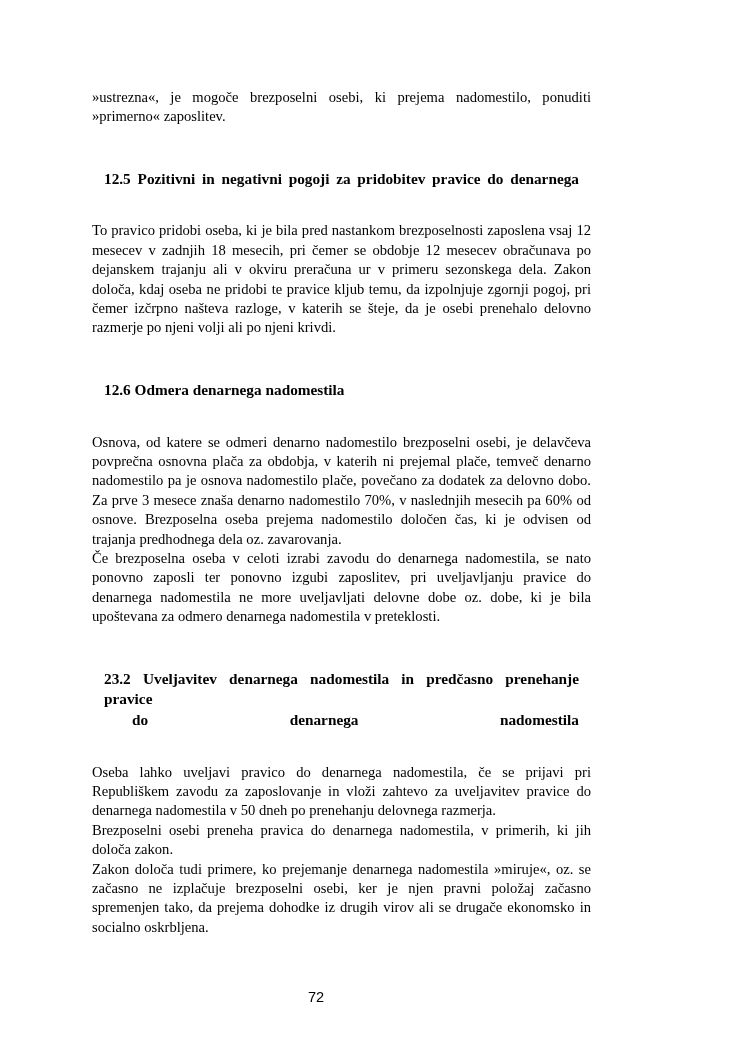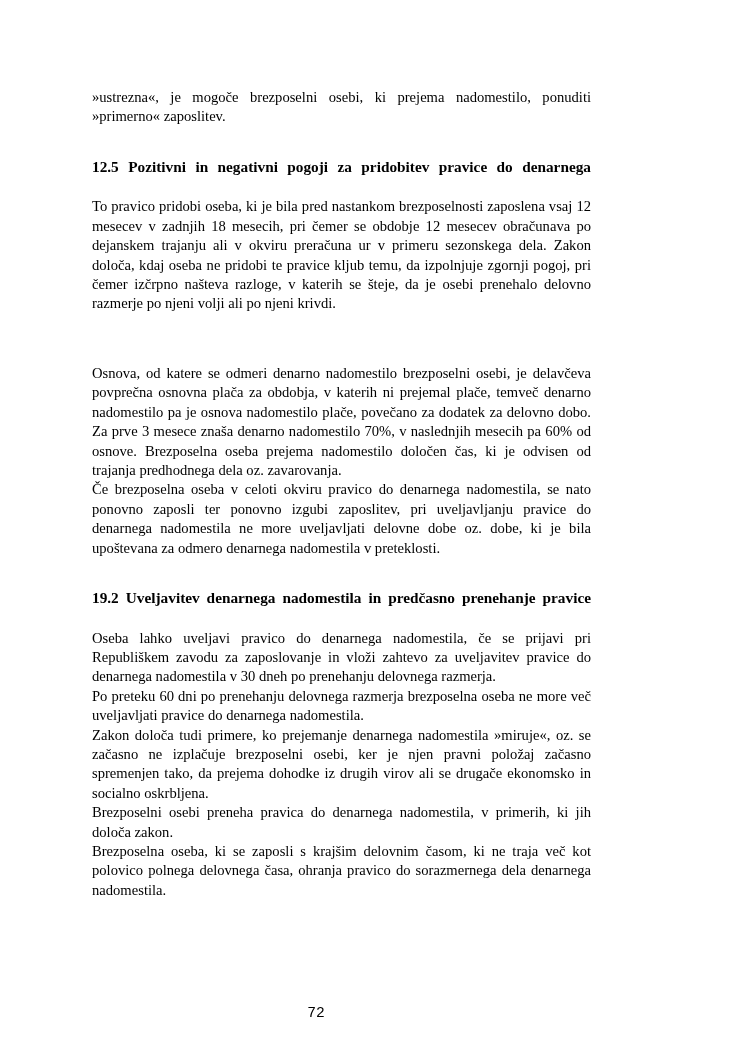--- a/index.html
+++ b/index.html
@@ -28,43 +28,43 @@
     margin: 0;
     hyphens: none;
   }
   .spacer-lg { height: 30px; }
   .spacer-md { height: 20px; }
 
   h2.heading {
     font-size: 15.3px;
     font-weight: bold;
     line-height: 1.35;
-    margin: 0;
+    margin: 12px;
     text-align: justify;
   }
   h2.heading .num {
     font-weight: bold;
   }
   .heading-indent {
     display: block;
     padding-left: 28px;
     text-indent: 0;
   }
   .heading-justify {
     text-align: justify;
     text-align-last: justify;
   }
   .footer {
     position: absolute;
     left: 0;
     right: 0;
-    bottom: 40px;
+    bottom: 56px;
     text-align: center;
     font-size: 14.6px;
-    font-family: Liberation Mono, monospace;
+    font-family: Liberation Sans, sans-serif;
   }
 </style>
 </head>
 <body>
 
 <div class="page">
 
   <div>
     <p class="para">»ustrezna«, je mogoče brezposelni osebi, ki prejema nadomestilo, ponuditi »primerno« zaposlitev.</p>
   </div>
@@ -75,35 +75,38 @@
     <span class="num">12.5</span>
     <span>Pozitivni in negativni pogoji za pridobitev pravice do denarnega</span>
   </h2>
 
   <div class="spacer-md"></div>
 
   <p class="para">To pravico pridobi oseba, ki je bila pred nastankom brezposelnosti zaposlena vsaj 12 mesecev v zadnjih 18 mesecih, pri čemer se obdobje 12 mesecev obračunava po dejanskem trajanju ali v okviru preračuna ur v primeru sezonskega dela. Zakon določa, kdaj oseba ne pridobi te pravice kljub temu, da izpolnjuje zgornji pogoj, pri čemer izčrpno našteva razloge, v katerih se šteje, da je osebi prenehalo delovno razmerje po njeni volji ali po njeni krivdi.</p>
 
   <div class="spacer-lg"></div>
 
+  <h2 class="heading">
+    <span class="num">12.6</span>
+    <span>Odmera denarnega nadomestila</span>
+  </h2>
 
   <div class="spacer-md"></div>
 
   <p class="para">Osnova, od katere se odmeri denarno nadomestilo brezposelni osebi, je delavčeva povprečna osnovna plača za obdobja, v katerih ni prejemal plače, temveč denarno nadomestilo pa je osnova nadomestilo plače, povečano za dodatek za delovno dobo. Za prve 3 mesece znaša denarno nadomestilo 70%, v naslednjih mesecih pa 60% od osnove. Brezposelna oseba prejema nadomestilo določen čas, ki je odvisen od trajanja predhodnega dela oz. zavarovanja.</p>
-  <p class="para">Če brezposelna oseba v celoti okviru pravico do denarnega nadomestila, se nato ponovno zaposli ter ponovno izgubi zaposlitev, pri uveljavljanju pravice do denarnega nadomestila ne more uveljavljati delovne dobe oz. dobe, ki je bila upoštevana za odmero denarnega nadomestila v preteklosti.</p>
+  <p class="para">Če brezposelna oseba v celoti izrabi zavodu do denarnega nadomestila, se nato ponovno zaposli ter ponovno izgubi zaposlitev, pri uveljavljanju pravice do denarnega nadomestila ne more uveljavljati delovne dobe oz. dobe, ki je bila upoštevana za odmero denarnega nadomestila v preteklosti.</p>
 
   <div class="spacer-lg"></div>
 
   <h2 class="heading heading-justify">
-    <span class="num">19.2</span>
+    <span class="num">23.2</span>
     <span>Uveljavitev denarnega nadomestila in predčasno prenehanje pravice</span>
+    <span class="heading-indent">do denarnega nadomestila</span>
   </h2>
 
   <div class="spacer-md"></div>
 
-  <p class="para">Oseba lahko uveljavi pravico do denarnega nadomestila, če se prijavi pri Republiškem zavodu za zaposlovanje in vloži zahtevo za uveljavitev pravice do denarnega nadomestila v 30 dneh po prenehanju delovnega razmerja.</p>
-  <p class="para">Po preteku 60 dni po prenehanju delovnega razmerja brezposelna oseba ne more več uveljavljati pravice do denarnega nadomestila.</p>
+  <p class="para">Oseba lahko uveljavi pravico do denarnega nadomestila, če se prijavi pri Republiškem zavodu za zaposlovanje in vloži zahtevo za uveljavitev pravice do denarnega nadomestila v 50 dneh po prenehanju delovnega razmerja.</p>
+  <p class="para"> Brezposelni osebi preneha pravica do denarnega nadomestila, v primerih, ki jih določa zakon.</p>
   <p class="para">Zakon določa tudi primere, ko prejemanje denarnega nadomestila »miruje«, oz. se začasno ne izplačuje brezposelni osebi, ker je njen pravni položaj začasno spremenjen tako, da prejema dohodke iz drugih virov ali se drugače ekonomsko in socialno oskrbljena.</p>
-  <p class="para"> Brezposelni osebi preneha pravica do denarnega nadomestila, v primerih, ki jih določa zakon.</p>
-  <p class="para">Brezposelna oseba, ki se zaposli s krajšim delovnim časom, ki ne traja več kot polovico polnega delovnega časa, ohranja pravico do sorazmernega dela denarnega nadomestila.</p>
 
   <div class="footer">72</div>
 </div>
 
 </body></html>

